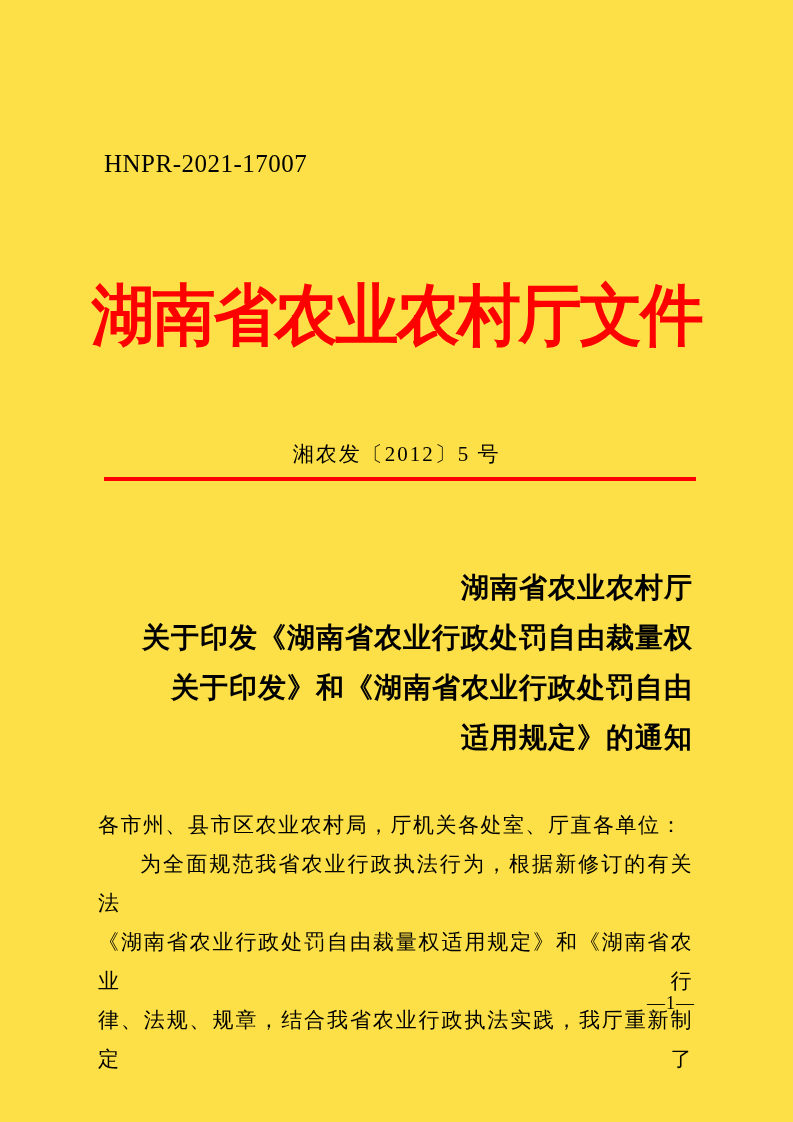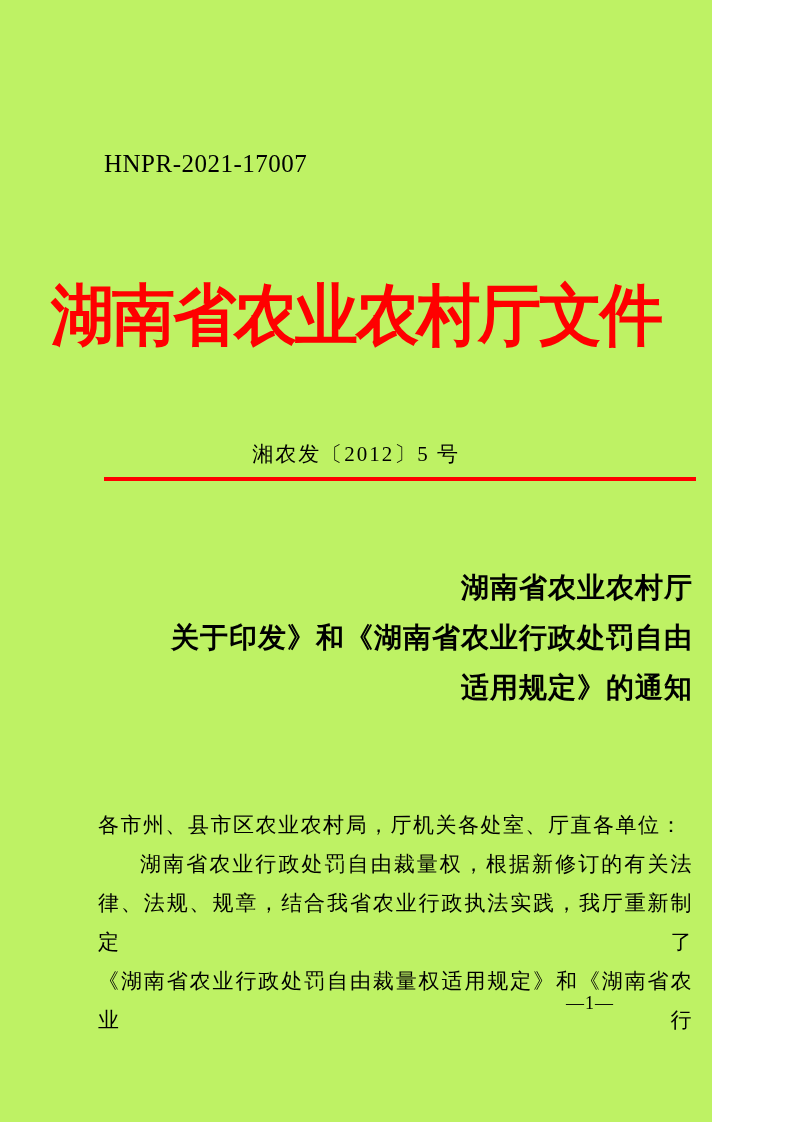--- a/index.html
+++ b/index.html
@@ -2,23 +2,23 @@
 <html><head>
 <meta charset="utf-8">
 <style>
   html, body {
     margin: 0;
     padding: 0;
     background: #ffffff;
   }
   .page {
     position: relative;
-    width: 712px;
+    width: 793px;
     height: 1122px;
-    background: #bef264;
+    background: #fde047;
     overflow: hidden;
     font-family: "Liberation Serif", "DejaVu Serif", serif;
     color: #000000;
   }
   .doc-id {
     position: absolute;
     left: 104px;
     top: 150px;
     font-size: 25px;
     letter-spacing: 0.5px;
@@ -105,26 +105,27 @@
   <div class="doc-id">HNPR-2021-17007</div>
 
   <div class="masthead">湖南省农业农村厅文件</div>
 
   <div class="doc-number">湘农发〔2012〕5 号</div>
 
   <div class="red-rule"></div>
 
   <div class="title-block">
     <div>湖南省农业农村厅</div>
+    <div>关于印发《湖南省农业行政处罚自由裁量权</div>
     <div>关于印发》和《湖南省农业行政处罚自由</div>
     <div>适用规定》的通知</div>
   </div>
 
   <div class="body-block">
     <div class="line">各市州、县市区农业农村局，厅机关各处室、厅直各单位：</div>
-    <div class="line just indent">湖南省农业行政处罚自由裁量权，根据新修订的有关法</div>
+    <div class="line just indent">为全面规范我省农业行政执法行为，根据新修订的有关法</div>
+    <div class="line just">《湖南省农业行政处罚自由裁量权适用规定》和《湖南省农业行</div>
     <div class="line just">律、法规、规章，结合我省农业行政执法实践，我厅重新制定了</div>
-    <div class="line just">《湖南省农业行政处罚自由裁量权适用规定》和《湖南省农业行</div>
   </div>
 
   <div class="page-num">—1—</div>
 
 </div>
 
 </body></html>

